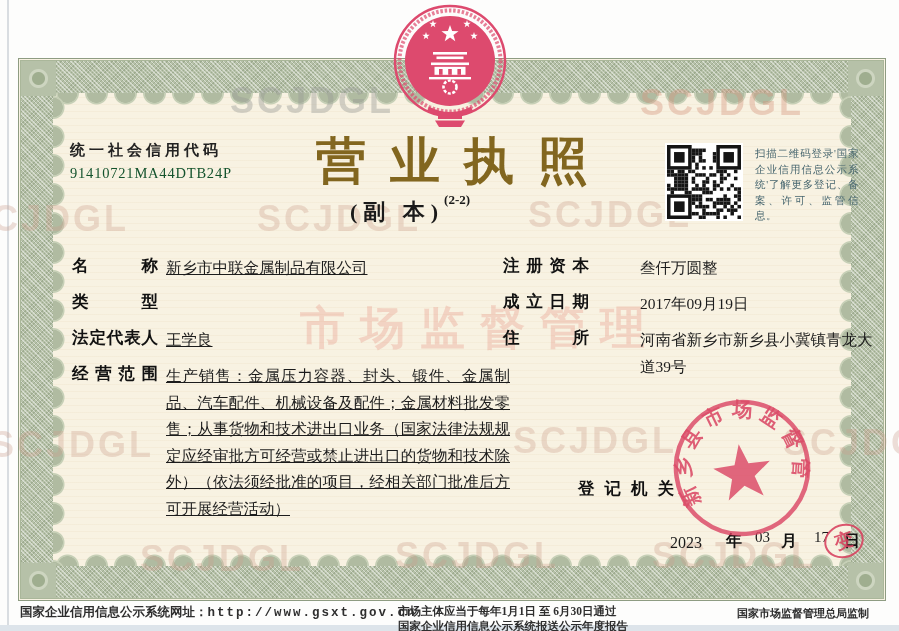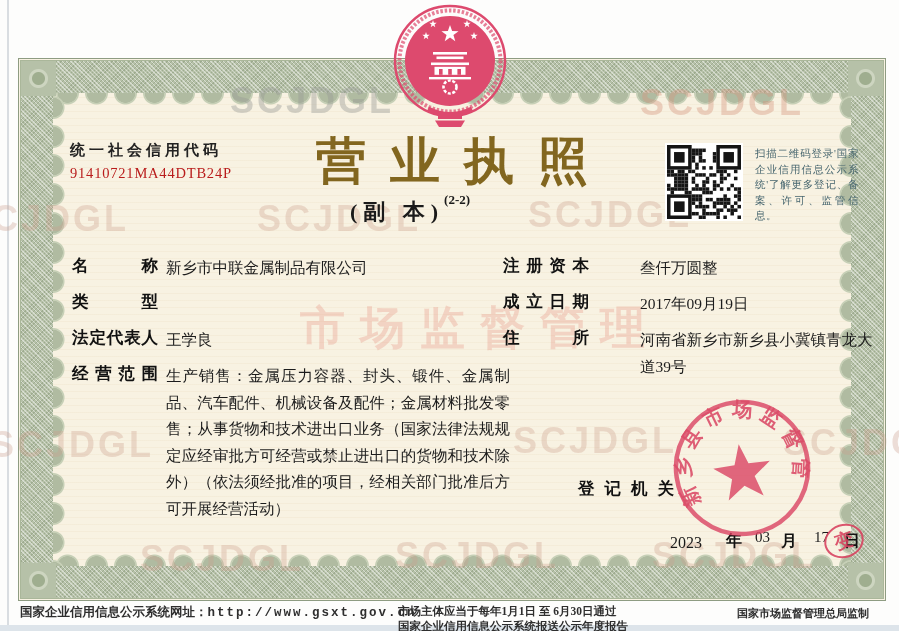--- a/index.html
+++ b/index.html
@@ -51,37 +51,37 @@
         pointer-events:none; white-space:nowrap; }
   .wm-code { font-size:36px; letter-spacing:3px; color:rgba(213,150,128,0.40); }
   .wm-code-dim { color:rgba(203,158,140,0.33); }
   .wm-gray { color:rgba(152,155,150,0.42); }
   .wm-dept { font-size:45px; letter-spacing:15px; color:rgba(229,138,122,0.30); }
 
   
   .content-item { position:absolute; z-index:4; }
   .credit-block { left:52px; top:83px; }
   .credit-label { font-size:15px; font-weight:bold; letter-spacing:4px; color:#222; }
-  .credit-code { font-size:14.5px; letter-spacing:0.8px; color:#b91c1c; margin-top:5px; }
+  .credit-code { font-size:14.5px; letter-spacing:0.8px; color:#14532d; margin-top:5px; }
 
   .doc-title { left:0; right:0; top:70px; text-align:center; font-size:50px; font-weight:bold;
     color:#82661f; letter-spacing:24px; text-indent:24px; }
   .doc-subtitle { left:0; right:0; top:139px; text-align:center; font-size:22px; color:#1a1a1a;
     transform:translateX(-42px); }
   .doc-subtitle .main { letter-spacing:6px; font-weight:bold; }
   .doc-subtitle sup { font-size:13px; position:relative; top:-7px; letter-spacing:0; font-weight:bold; }
 
   .qr-box { left:647px; top:85px; width:78px; height:78px; background:#fff; padding:2px; }
   .qr-caption { left:737px; top:88px; width:104px; font-size:10.5px; line-height:15.5px;
     color:#47666f; letter-spacing:0.5px; text-align:justify; }
 
   .row-label { position:absolute; width:86px; font-size:16.5px; font-weight:bold; color:#111;
     text-align:justify; text-align-last:justify; }
   .row-value { position:absolute; font-size:15.5px; color:#1c1c1c; line-height:26.5px; }
-  .lab-c1 { left:54px; } .val-c1 { left:148px; width:344px; }
+  .lab-c1 { left:54px; } .val-c1 { left:148px; width:344px;text-decoration:underline; }
   .lab-c2 { left:485px; } .val-c2 { left:582px; width:244px;margin-left:40px; }
   .r1 { top:197px; } .r2 { top:233px; } .r3 { top:269px; } .r4 { top:305px; }
 
   .registry-label { left:560px; top:420px; font-size:16.5px; font-weight:bold; color:#111;
     letter-spacing:10px; z-index:4; }
 
   .seal { left:649px; top:335px; width:150px; height:150px; z-index:6; opacity:0.92; }
   .change-stamp { left:806px; top:466px; width:40px; height:34px; border:2.5px solid #d8405e;
     border-radius:50%; color:#d8405e; font-size:19px; font-weight:bold; text-align:center;
     line-height:30px; transform:rotate(-18deg); z-index:6; opacity:0.88; background:rgba(255,255,255,0.0); }

